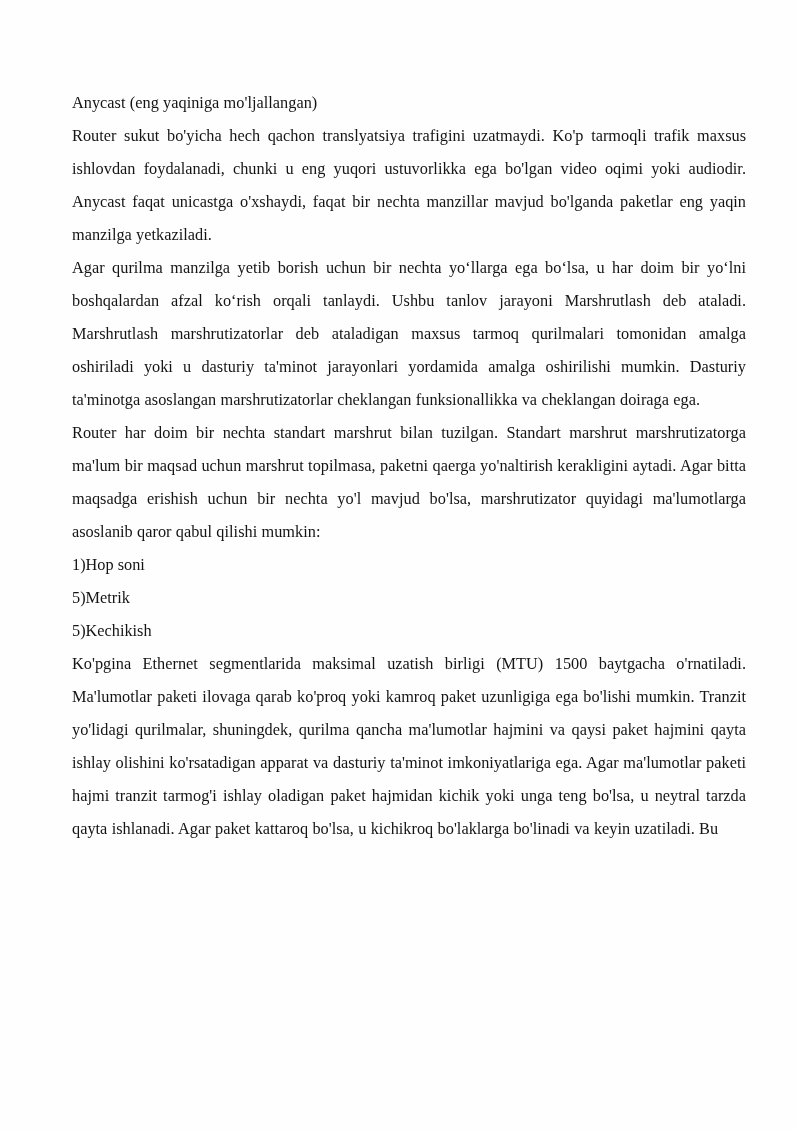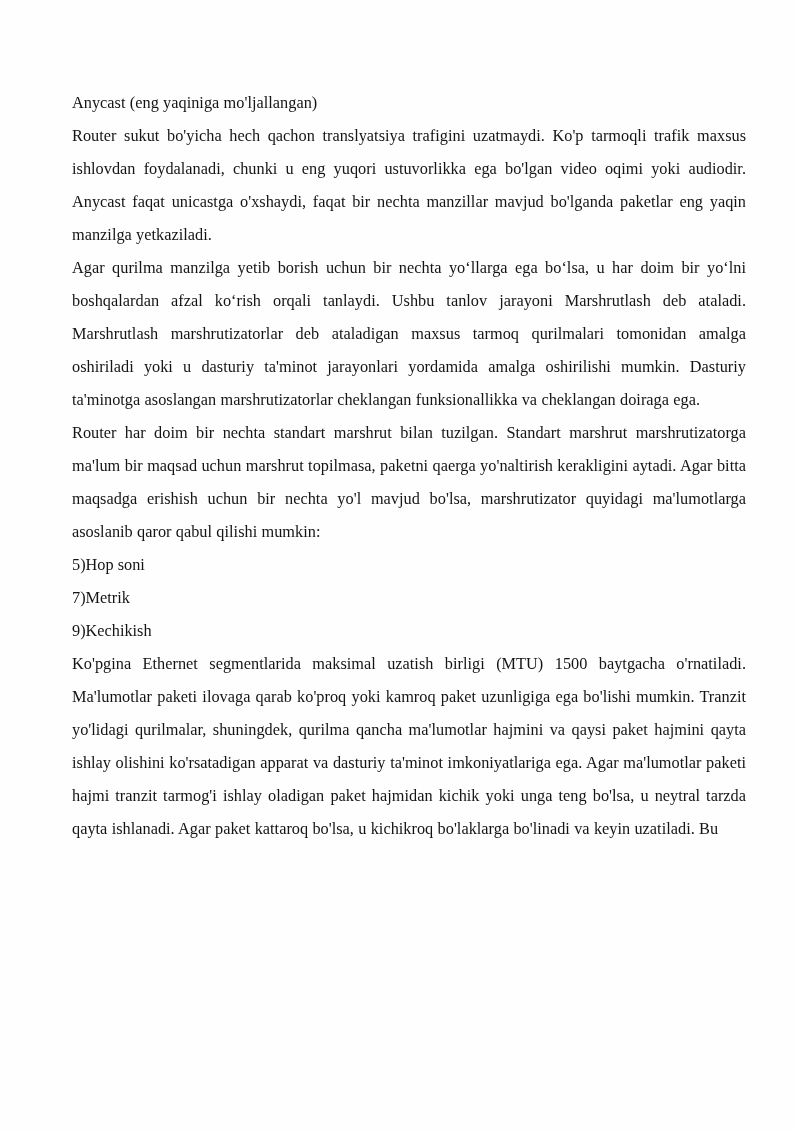--- a/index.html
+++ b/index.html
@@ -52,18 +52,18 @@
 </style>
 </head>
 <body>
 
 <div class="page">
   <div class="content" id="doc-body">
       <p class="para nojust">Anycast (eng yaqiniga mo'ljallangan)</p>
       <p class="para">Router sukut bo'yicha hech qachon translyatsiya trafigini uzatmaydi. Ko'p tarmoqli trafik maxsus ishlovdan foydalanadi, chunki u eng yuqori ustuvorlikka ega bo'lgan video oqimi yoki audiodir. Anycast faqat unicastga o'xshaydi, faqat bir nechta manzillar mavjud bo'lganda paketlar eng yaqin manzilga yetkaziladi.</p>
       <p class="para">Agar qurilma manzilga yetib borish uchun bir nechta yoʻllarga ega boʻlsa, u har doim bir yoʻlni boshqalardan afzal koʻrish orqali tanlaydi. Ushbu tanlov jarayoni Marshrutlash deb ataladi. Marshrutlash marshrutizatorlar deb ataladigan maxsus tarmoq qurilmalari tomonidan amalga oshiriladi yoki u dasturiy ta'minot jarayonlari yordamida amalga oshirilishi mumkin. Dasturiy ta'minotga asoslangan marshrutizatorlar cheklangan funksionallikka va cheklangan doiraga ega.</p>
       <p class="para">Router har doim bir nechta standart marshrut bilan tuzilgan. Standart marshrut marshrutizatorga ma'lum bir maqsad uchun marshrut topilmasa, paketni qaerga yo'naltirish kerakligini aytadi. Agar bitta maqsadga erishish uchun bir nechta yo'l mavjud bo'lsa, marshrutizator quyidagi ma'lumotlarga asoslanib qaror qabul qilishi mumkin:</p>
-      <p class="list-item">5)Hop soni</p>
-      <p class="list-item">7)Metrik</p>
-      <p class="list-item">9)Kechikish</p>
+      <p class="list-item">1)Hop soni</p>
+      <p class="list-item">5)Metrik</p>
+      <p class="list-item">5)Kechikish</p>
       <p class="para">Ko'pgina Ethernet segmentlarida maksimal uzatish birligi (MTU) 1500 baytgacha o'rnatiladi. Ma'lumotlar paketi ilovaga qarab ko'proq yoki kamroq paket uzunligiga ega bo'lishi mumkin. Tranzit yo'lidagi qurilmalar, shuningdek, qurilma qancha ma'lumotlar hajmini va qaysi paket hajmini qayta ishlay olishini ko'rsatadigan apparat va dasturiy ta'minot imkoniyatlariga ega. Agar ma'lumotlar paketi hajmi tranzit tarmog'i ishlay oladigan paket hajmidan kichik yoki unga teng bo'lsa, u neytral tarzda qayta ishlanadi. Agar paket kattaroq bo'lsa, u kichikroq bo'laklarga bo'linadi va keyin uzatiladi. Bu</p>
     </div>
 </div>
 
 </body></html>

